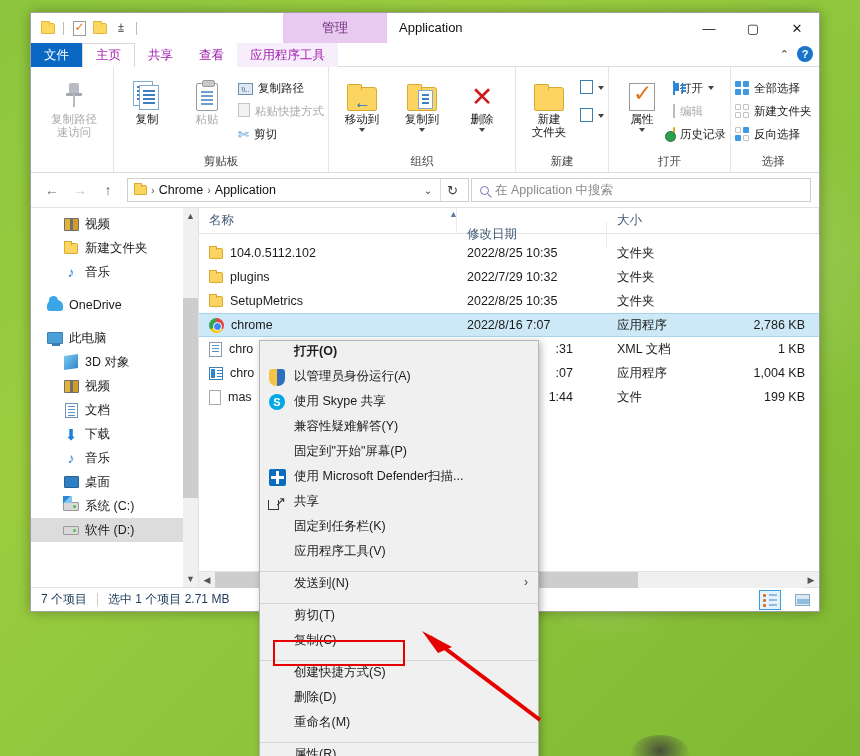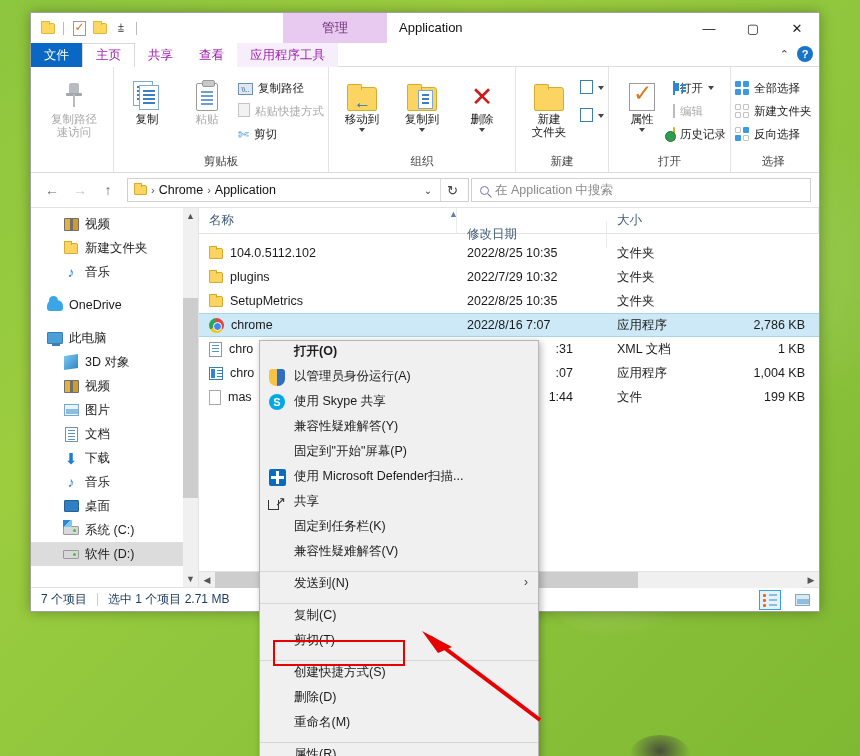--- a/index.html
+++ b/index.html
@@ -568,27 +568,20 @@
         <div class="navitem">
             <span class="ind1"></span>
             <span class="nico">
               <span class="i-video"></span>
             </span>
             <span>视频</span>
           </div>
         <div class="navitem">
             <span class="ind1"></span>
             <span class="nico">
-              <span class="i-pic"></span>
-            </span>
-            <span>图片</span>
-          </div>
-        <div class="navitem">
-            <span class="ind1"></span>
-            <span class="nico">
               <span class="i-docs"></span>
             </span>
             <span>文档</span>
           </div>
         <div class="navitem">
             <span class="ind1"></span>
             <span class="nico">
               <span class="i-dl">⬇</span>
             </span>
             <span>下载</span>
@@ -773,36 +766,36 @@
         </span>
       </span>
       <span class="mtext">共享</span>
     </div>
   <div class="mi">
       <span class="mico"></span>
       <span class="mtext">固定到任务栏(K)</span>
     </div>
   <div class="mi">
       <span class="mico"></span>
-      <span class="mtext">兼容性疑难解答(V)</span>
+      <span class="mtext">应用程序工具(V)</span>
     </div>
   <div class="msep"></div>
   <div class="mi">
       <span class="mico"></span>
       <span class="mtext">发送到(N)</span>
       <span class="sub">›</span>
     </div>
   <div class="msep"></div>
   <div class="mi">
       <span class="mico"></span>
+      <span class="mtext">剪切(T)</span>
+    </div>
+  <div class="mi">
+      <span class="mico"></span>
       <span class="mtext">复制(C)</span>
-    </div>
-  <div class="mi">
-      <span class="mico"></span>
-      <span class="mtext">剪切(T)</span>
     </div>
   <div class="msep"></div>
   <div class="mi">
       <span class="mico"></span>
       <span class="mtext">创建快捷方式(S)</span>
     </div>
   <div class="mi">
       <span class="mico"></span>
       <span class="mtext">删除(D)</span>
     </div>

